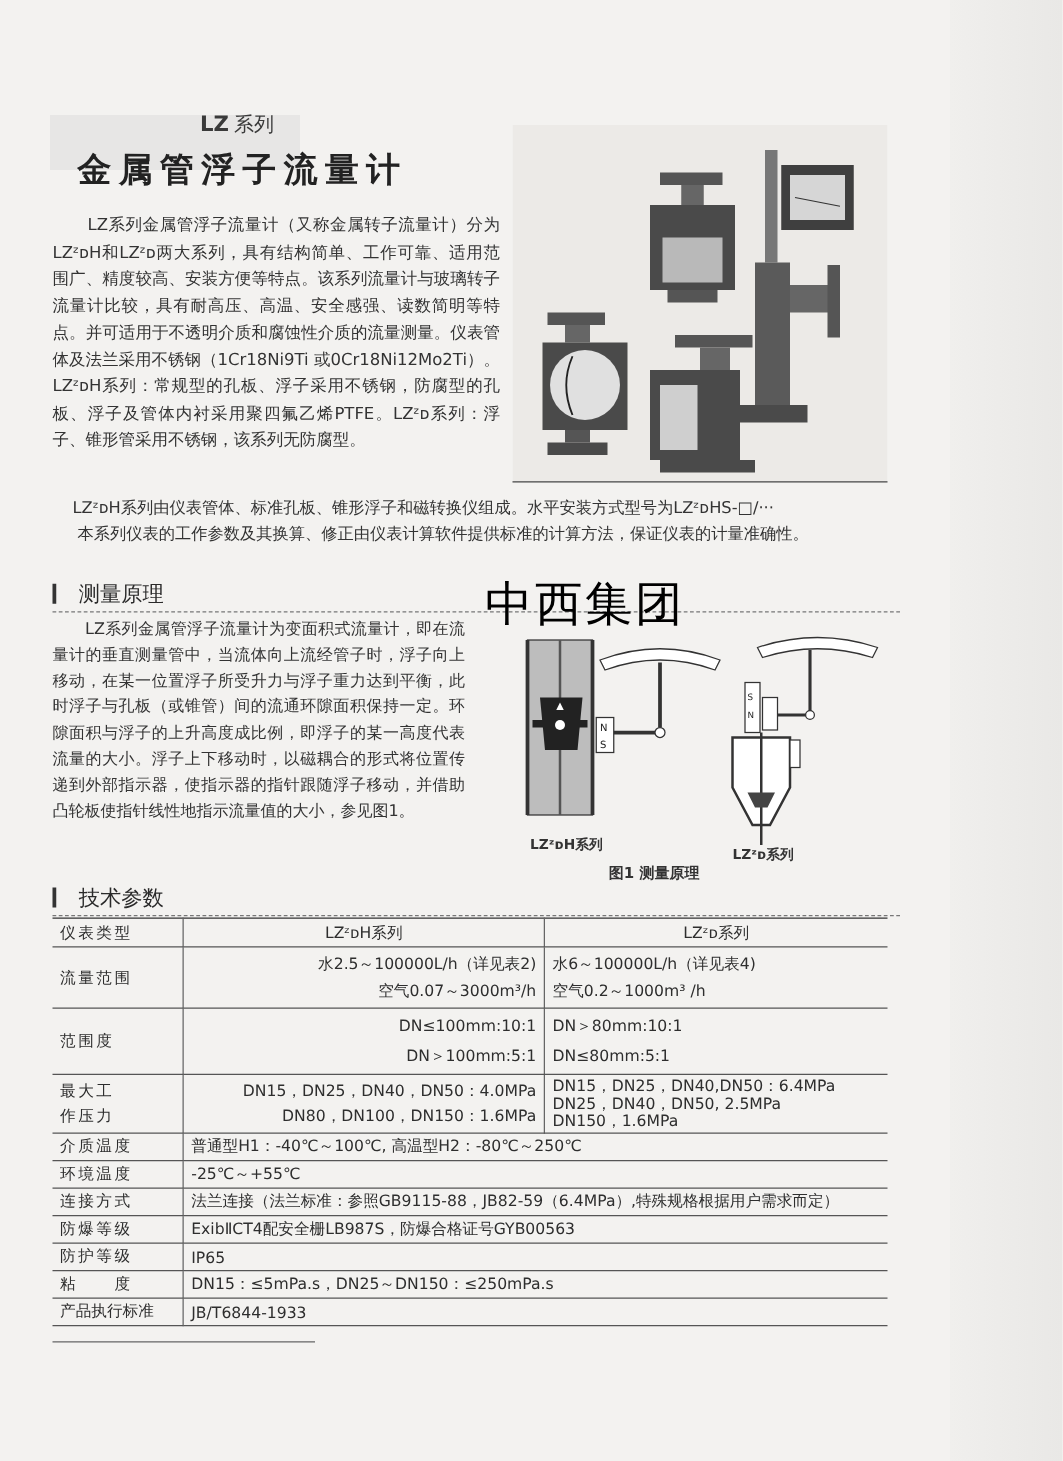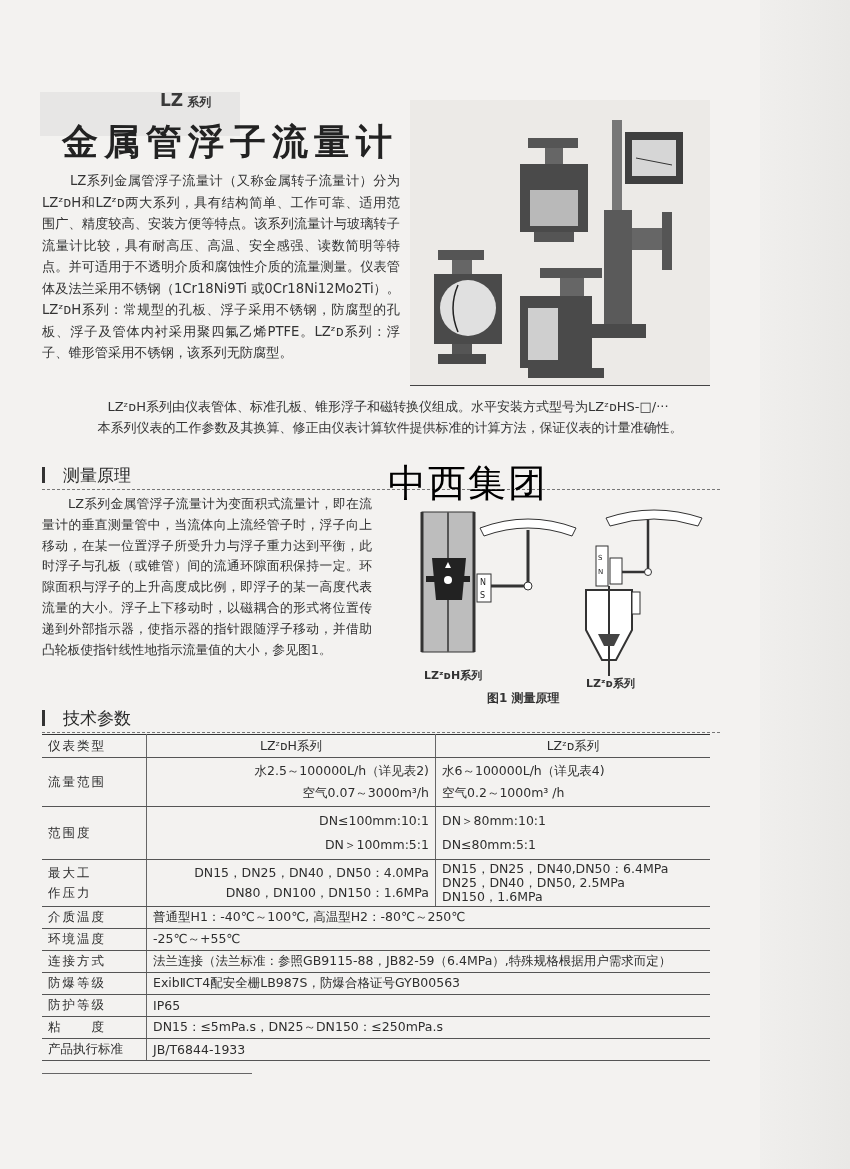--- a/index.html
+++ b/index.html
@@ -7,28 +7,28 @@
     width: 850px; height: 1169px; position: relative; overflow: hidden;
     background: #f3f2f0;
     font-family: "DejaVu Sans", "Liberation Sans", sans-serif;
     color: #2a2a2a;
   }
   .page-shade { position: absolute; left: 760px; top: 0; width: 90px; height: 1169px;
     background: linear-gradient(to right, #f0efed, #e9e8e6); }
   .ghost-band { position: absolute; left: 40px; top: 92px; width: 200px; height: 44px;
     background: #dcdcdc; opacity: .55; }
   .title-sub { position: absolute; left: 160px; top: 90px; font-size: 17px; font-weight: bold; color: #3a3a3a; }
-  .title-sub .small { font-size: 12px; font-weight: bold; margin-left: 4px; }
-  .title-main { position: absolute; left: 62px; top: 118px; font-size: 36px; font-weight: bold;
+  .title-sub .small { font-size: 16px; font-weight: normal; margin-left: 4px; }
+  .title-main { position: absolute; left: 62px; top: 118px; font-size: 27px; font-weight: bold;
     letter-spacing: 6px; color: #222; }
   .intro { position: absolute; left: 42px; top: 170px; width: 358px; font-size: 13.2px;
     line-height: 21.5px; text-indent: 28px; text-align: justify; color: #333; }
   .photo { position: absolute; left: 410px; top: 100px; width: 300px; height: 285px; }
   .photo-rule { position: absolute; left: 410px; top: 385px; width: 300px; height: 1px; background: #444; }
-  .para-block { position: absolute; left: 58px; top: 396px; width: 660px; font-size: 13px; line-height: 21px; color: #333; text-align: center; }
+  .para-block { position: absolute; left: 58px; top: 396px; width: 660px; font-size: 13px; line-height: 21px; color: #333; }
   .para-block p { margin: 0; }
   .section-head { position: absolute; left: 42px; font-size: 17px; color: #2a2a2a; width: 678px;
     border-bottom: 1px dashed #777; padding-bottom: 2px; }
   .section-head .bar { display: inline-block; width: 3px; height: 16px; background: #333; margin-right: 18px; vertical-align: -2px; }
   .principle { position: absolute; left: 42px; top: 494px; width: 330px; font-size: 12.8px; line-height: 20.8px;
     text-align: justify; color: #333; }
   .principle p { margin: 0; text-indent: 26px; }
   .watermark { position: absolute; left: 388px; top: 458px; font-family: "DejaVu Serif", "Liberation Serif", serif;
     font-size: 38px; color: #000000; letter-spacing: 2px; }
   .figure { position: absolute; left: 410px; top: 500px; width: 300px; height: 210px; }

